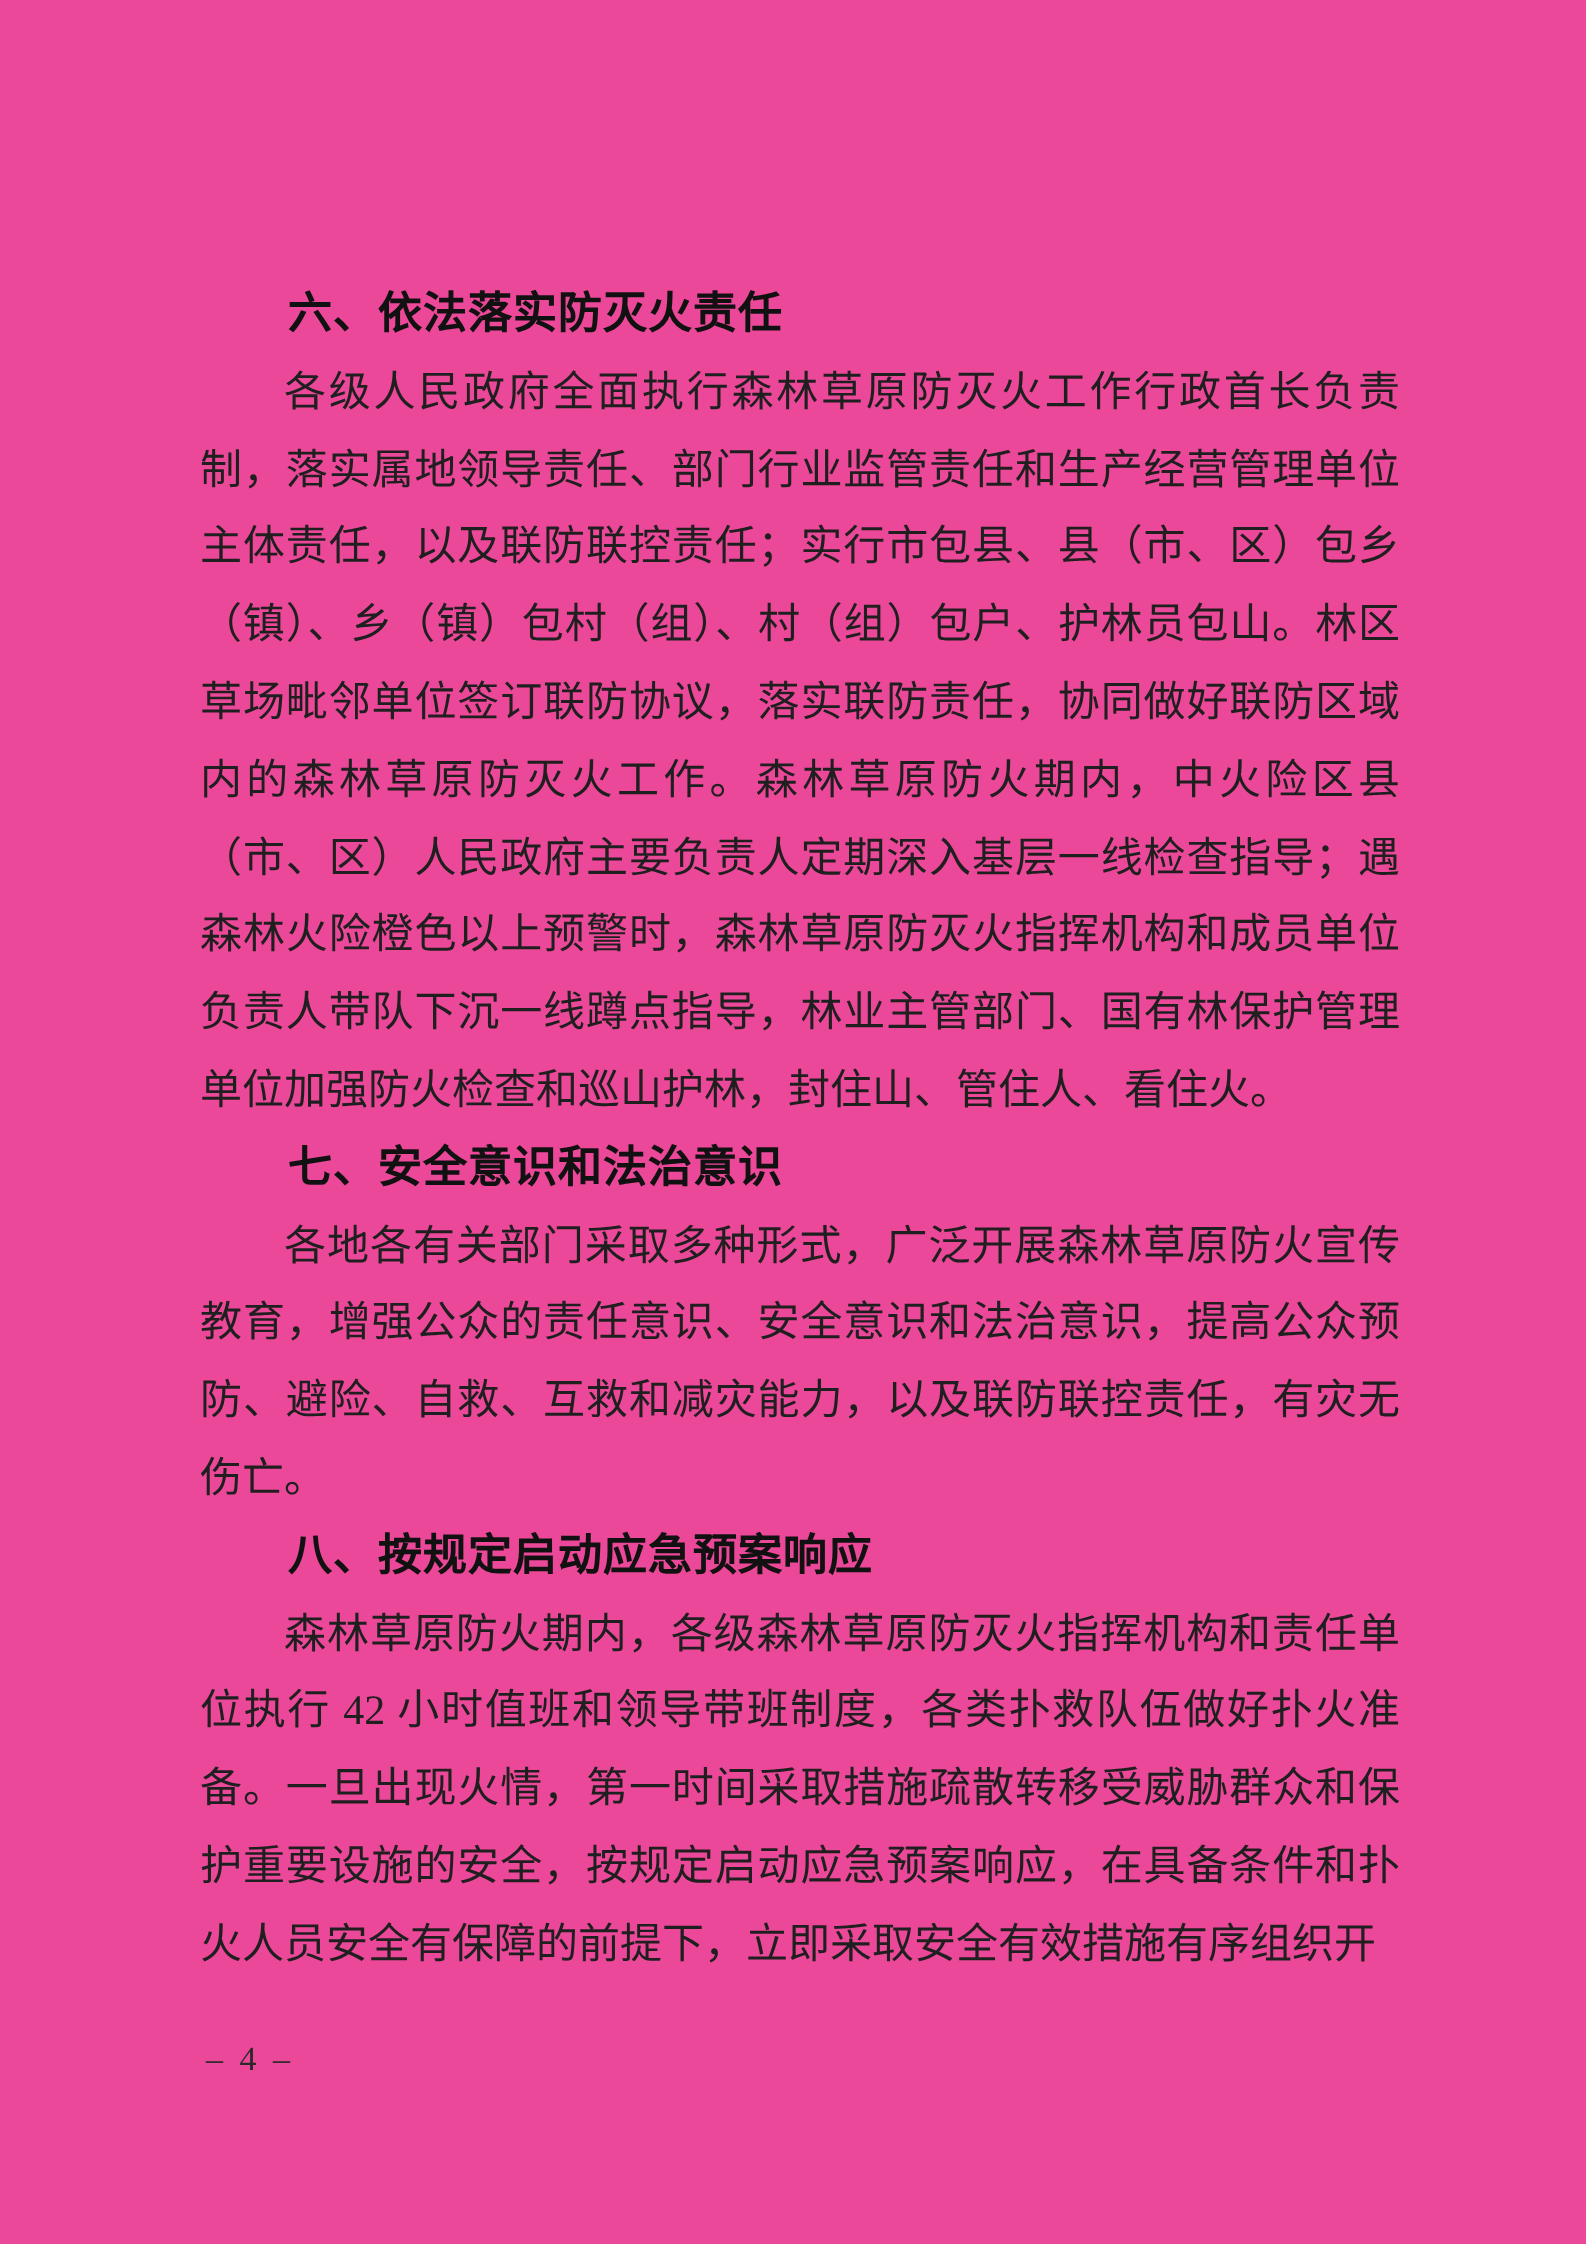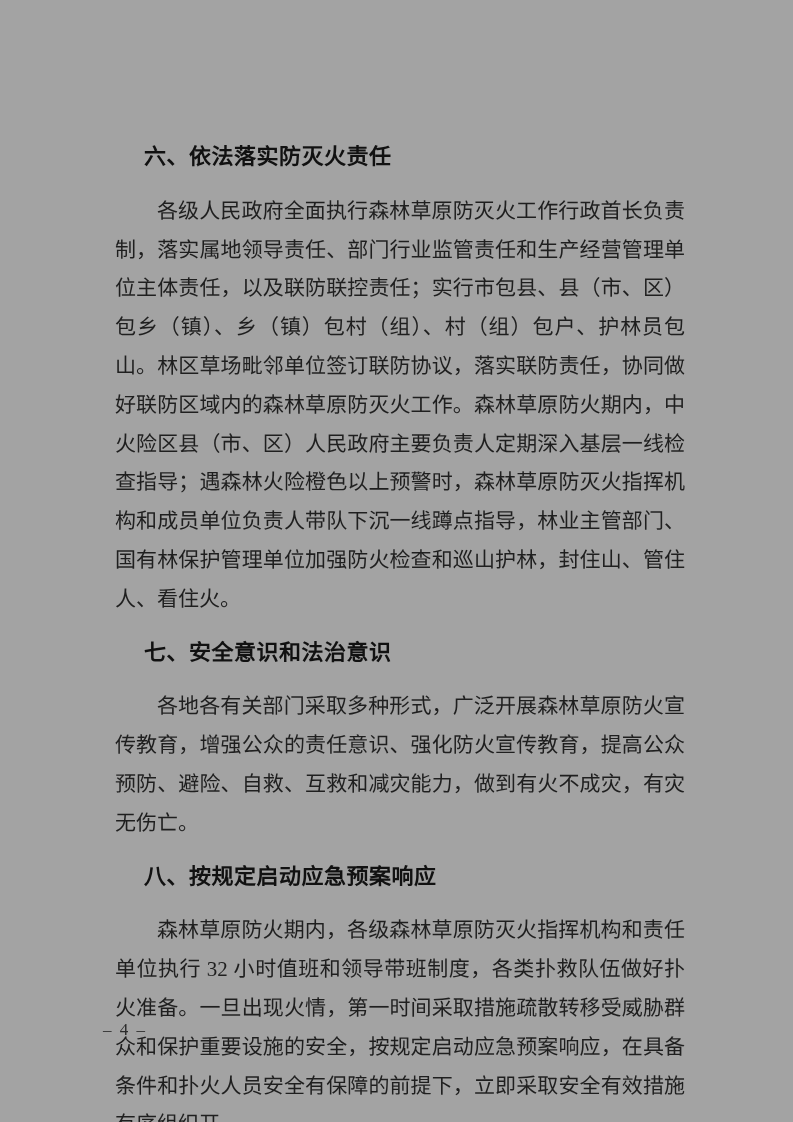--- a/index.html
+++ b/index.html
@@ -10,41 +10,41 @@
     width: 793px;
     height: 1122px;
     background: #ffffff;
     position: relative;
     overflow: hidden;
     font-family: "Liberation Serif", "DejaVu Serif", serif;
   }
   .page {
     position: absolute;
     inset: 0;
-    background: #a3a3a3;
+    background: #ec4899;
   }
   .content {
     position: absolute;
     left: 100px;
     top: 138px;
     width: 600px;
     color: #1f1f1f;
   }
   .section-heading {
     margin: 0;
     font-family: "Liberation Sans", "DejaVu Sans", sans-serif;
     font-weight: 700;
     font-size: 22px;
     line-height: 38.8px;
     text-indent: 2em;
     color: #111111;
     letter-spacing: 0.5px;
   }
   .paragraph {
-    margin: 15px;
+    margin: 0;
     font-family: "Liberation Serif", "DejaVu Serif", serif;
     font-size: 21px;
     line-height: 38.8px;
     text-indent: 2em;
     text-align: justify;
     text-justify: inter-ideograph;
     color: #1f1f1f;
   }
   .page-footer {
     position: absolute;
@@ -60,23 +60,23 @@
 </head>
 <body>
 
 <div class="page">
   <main class="content">
 
     <h2 class="section-heading">六、依法落实防灭火责任</h2>
     <p class="paragraph">各级人民政府全面执行森林草原防灭火工作行政首长负责制，落实属地领导责任、部门行业监管责任和生产经营管理单位主体责任，以及联防联控责任；实行市包县、县（市、区）包乡（镇）、乡（镇）包村（组）、村（组）包户、护林员包山。林区草场毗邻单位签订联防协议，落实联防责任，协同做好联防区域内的森林草原防灭火工作。森林草原防火期内，中火险区县（市、区）人民政府主要负责人定期深入基层一线检查指导；遇森林火险橙色以上预警时，森林草原防灭火指挥机构和成员单位负责人带队下沉一线蹲点指导，林业主管部门、国有林保护管理单位加强防火检查和巡山护林，封住山、管住人、看住火。</p>
 
     <h2 class="section-heading">七、安全意识和法治意识</h2>
-    <p class="paragraph">各地各有关部门采取多种形式，广泛开展森林草原防火宣传教育，增强公众的责任意识、强化防火宣传教育，提高公众预防、避险、自救、互救和减灾能力，做到有火不成灾，有灾无伤亡。</p>
+    <p class="paragraph">各地各有关部门采取多种形式，广泛开展森林草原防火宣传教育，增强公众的责任意识、安全意识和法治意识，提高公众预防、避险、自救、互救和减灾能力，以及联防联控责任，有灾无伤亡。</p>
 
     <h2 class="section-heading">八、按规定启动应急预案响应</h2>
-    <p class="paragraph">森林草原防火期内，各级森林草原防灭火指挥机构和责任单位执行 32 小时值班和领导带班制度，各类扑救队伍做好扑火准备。一旦出现火情，第一时间采取措施疏散转移受威胁群众和保护重要设施的安全，按规定启动应急预案响应，在具备条件和扑火人员安全有保障的前提下，立即采取安全有效措施有序组织开</p>
+    <p class="paragraph">森林草原防火期内，各级森林草原防灭火指挥机构和责任单位执行 42 小时值班和领导带班制度，各类扑救队伍做好扑火准备。一旦出现火情，第一时间采取措施疏散转移受威胁群众和保护重要设施的安全，按规定启动应急预案响应，在具备条件和扑火人员安全有保障的前提下，立即采取安全有效措施有序组织开</p>
 
   </main>
 
   <footer class="page-footer">
     <span>– 4 –</span>
   </footer>
 </div>
 
 </body></html>

